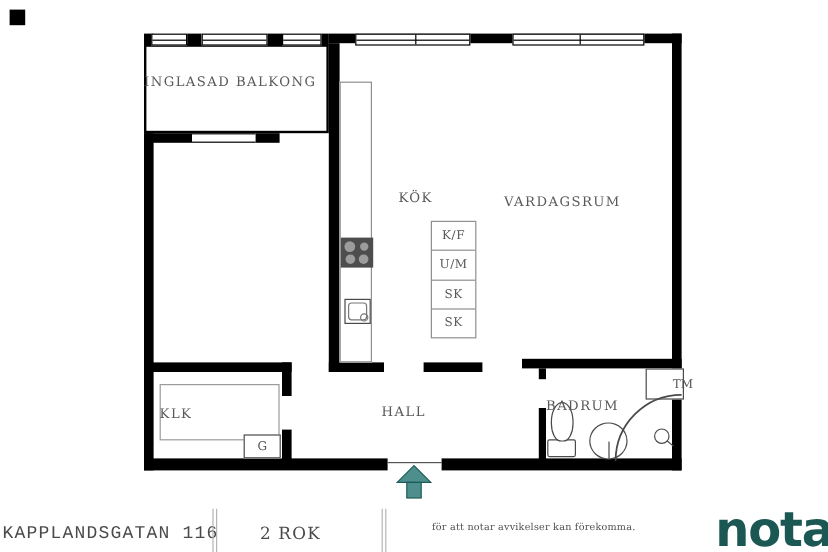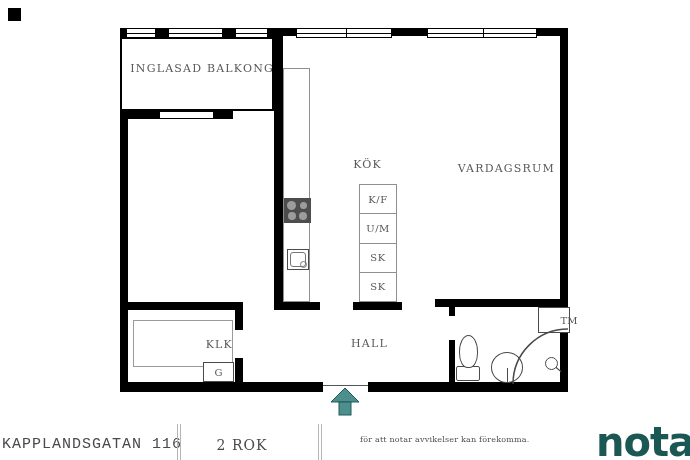--- a/index.html
+++ b/index.html
@@ -4,21 +4,21 @@
 <style>
   html,body{margin:0;padding:0;background:#fff;}
   #canvas{position:relative;width:690px;height:460px;background:#fff;overflow:hidden;
           font-family:"DejaVu Serif","Liberation Serif",serif;}
   .wall{position:absolute;background:#000;}
   .win{position:absolute;top:28px;height:10px;background:#fff;border:1px solid #000;box-sizing:border-box;}
   .win::after{content:"";position:absolute;left:0;right:0;top:4px;border-top:1px solid #000;}
   .windiv{position:absolute;top:0;bottom:0;width:1px;background:#000;}
   .winh{position:absolute;background:#fff;border-top:1px solid #000;border-bottom:1px solid #000;box-sizing:border-box;}
   .outline{position:absolute;background:#fff;box-sizing:border-box;}
-  .lbl{position:absolute;color:#595959;font-size:11px;letter-spacing:1.2px;text-align:right;white-space:nowrap;}
+  .lbl{position:absolute;color:#595959;font-size:11px;letter-spacing:1.2px;text-align:left;white-space:nowrap;}
   .cab{position:absolute;box-sizing:border-box;border:1px solid #8f8f8f;background:#fff;display:flex;flex-direction:column;}
   .cab>div{flex:1;display:flex;align-items:center;justify-content:center;border-bottom:1px solid #8f8f8f;
            font-size:10px;color:#555;letter-spacing:.5px;}
   .cab>div:last-child{border-bottom:none;}
   .boxlbl{position:absolute;box-sizing:border-box;background:#fff;border:1px solid #4a4a4a;display:flex;
           align-items:center;justify-content:center;font-size:10px;color:#555;}
   .burner{position:absolute;border-radius:50%;background:#9c9c9c;}
   .fix{position:absolute;box-sizing:border-box;border:1px solid #4a4a4a;background:#fff;}
   .footer-text{position:absolute;color:#4a4a4a;}
   .vdiv{position:absolute;width:4px;border-left:1px solid #b5b5b5;border-right:1px solid #b5b5b5;box-sizing:border-box;}
@@ -77,21 +77,21 @@
     <div class="burner" style="left:3px;top:3px;width:9px;height:9px;"></div>
     <div class="burner" style="left:16px;top:4px;width:7px;height:7px;"></div>
     <div class="burner" style="left:4px;top:14px;width:8px;height:8px;"></div>
     <div class="burner" style="left:15px;top:14px;width:8px;height:8px;"></div>
   </div>
   <div class="fix" style="left:287px;top:249px;width:22px;height:21px;">
     <div style="position:absolute;left:2px;top:2px;width:14px;height:13px;border:1px solid #777;border-radius:3px;"></div>
     <div style="position:absolute;left:12px;top:11px;width:5px;height:5px;border:1px solid #777;border-radius:50%;"></div>
   </div>
 
-  <div class="cab" style="left:359px;top:184px;width:38px;height:118px;">
+  <div class="cab" style="left:359px;top:184px;width:38px;height:98px;">
     <div>K/F</div>
     <div>U/M</div>
     <div>SK</div>
     <div>SK</div>
   </div>
 
   <div class="outline" style="left:133px;top:320px;width:100px;height:47px;border:1px solid #9a9a9a;"></div>
   <div class="boxlbl" style="left:203px;top:362px;width:31px;height:20px;">
     <span>G</span>
   </div>
@@ -113,20 +113,21 @@
   <svg style="position:absolute;left:328px;top:387px;" width="34" height="30" viewBox="0 0 34 30">
     <polygon points="17,1 3,15 31,15" fill="#4e8f8e" stroke="#1d5c58" stroke-width="1"></polygon>
     <rect x="11" y="15" width="12" height="13" fill="#4e8f8e" stroke="#1d5c58" stroke-width="1"></rect>
   </svg>
 
   <div class="lbl" style="left:120px;top:62px;width:154px;">INGLASAD BALKONG</div>
   <div class="lbl" style="left:332px;top:158px;width:50px;">KÖK</div>
   <div class="lbl" style="left:133px;top:338px;width:100px;">KLK</div>
   <div class="lbl" style="left:420px;top:162px;width:135px;">VARDAGSRUM</div>
   <div class="lbl" style="left:318px;top:337px;width:70px;">HALL</div>
+  <div class="lbl" style="left:455px;top:332px;width:100px;">BADRUM</div>
 
   <div class="footer-text" style="left:2px;top:436px;font-size:15px;letter-spacing:1px;font-family:Liberation Mono, monospace;">KAPPLANDSGATAN 116</div>
   <div class="vdiv" style="left:177px;top:424px;height:36px;"></div>
   <div class="footer-text" style="left:172px;top:437px;width:140px;text-align:center;font-size:14px;letter-spacing:1px;">2 ROK</div>
   <div class="vdiv" style="left:318px;top:424px;height:36px;"></div>
   <div style="position:absolute;left:360px;top:435px;font-size:8px;line-height:10.5px;color:#4f4f4f;letter-spacing:.2px;">
     <div>för att notar avvikelser kan förekomma.</div>
   </div>
   <div style="position:absolute;left:596px;top:419px;font-family:'DejaVu Sans','Liberation Sans',sans-serif;font-weight:bold;font-size:40px;letter-spacing:-1px;color:#1b5854;">notar</div>
 

